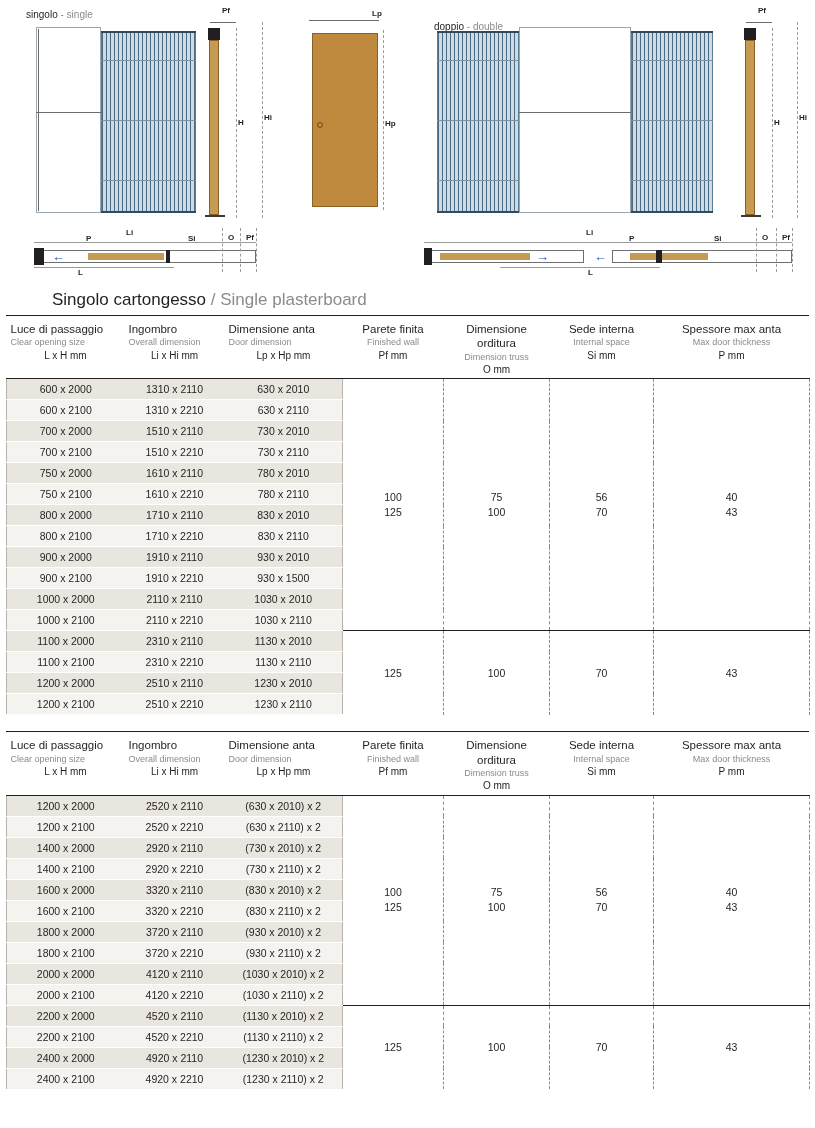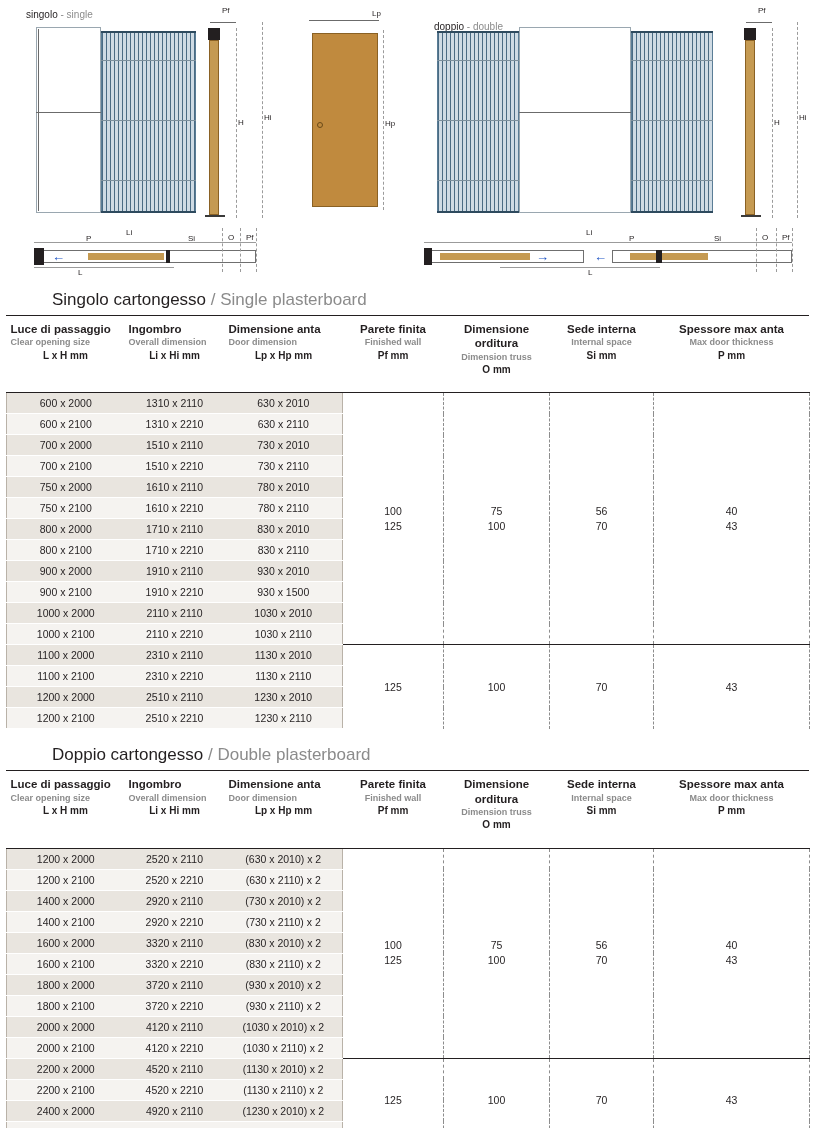--- a/index.html
+++ b/index.html
@@ -32,20 +32,21 @@
     font-size: 10px;
     color: #231f20;
   }
   .diag-label .sub { color: #8b8b8b; }
 
   .dim-text {
     position: absolute;
     font-size: 8px;
     color: #231f20;
     white-space: nowrap;
+    font-weight: bold;
   }
 
   
   .pack {
     position: absolute;
     background:
       repeating-linear-gradient(to right,
         #4a6b83 0px, #4a6b83 1px,
         #cfdbe4 1px, #cfdbe4 4px);
     border: 1px solid #5a7d96;
@@ -123,23 +124,23 @@
   }
   table.spec col.c0 { width: 118px; }
   table.spec col.c1 { width: 100px; }
   table.spec col.c2 { width: 118px; }
   table.spec col.c3 { width: 101px; }
   table.spec col.c4 { width: 106px; }
   table.spec col.c5 { width: 104px; }
   table.spec col.c6 { width: 156px; }
 
   table.spec th {
-    font-weight: bold;
+    font-weight: normal;
     vertical-align: top;
-    padding: 6px 4px 16px 4px;
+    padding: 6px 4px 2px 4px;
     text-align: left;
   }
   table.spec th.ctr { text-align: center; }
   .h1 { font-size: 11.5px; color: #231f20; display: block; line-height: 1.25; }
   .h2 { font-size: 9px; color: #8b8b8b; display: block; line-height: 1.35; }
   .h3 { font-size: 10px; color: #231f20; display: block; line-height: 1.35; }
 
   table.spec td {
     padding: 0;
     height: 20px;
@@ -461,24 +462,20 @@
             <td class="dim-cell">2510 x 2210</td>
             <td class="dim-cell last">1230 x 2110</td>
           </tr>
         </tbody>
     </table>
   </div>
 
   <div class="sec-gap"></div>
 
   <div class="section">
-    <div class="sec-title">
-      <span>Doppio cartongesso</span>
-      <span class="grey">/ Double plasterboard</span>
-    </div>
     <div class="rule"></div>
     <table class="spec">
       <colgroup>
         <col class="c0">
           <col class="c1">
           <col class="c2">
           <col class="c3">
           <col class="c4">
           <col class="c5">
           <col class="c6">

